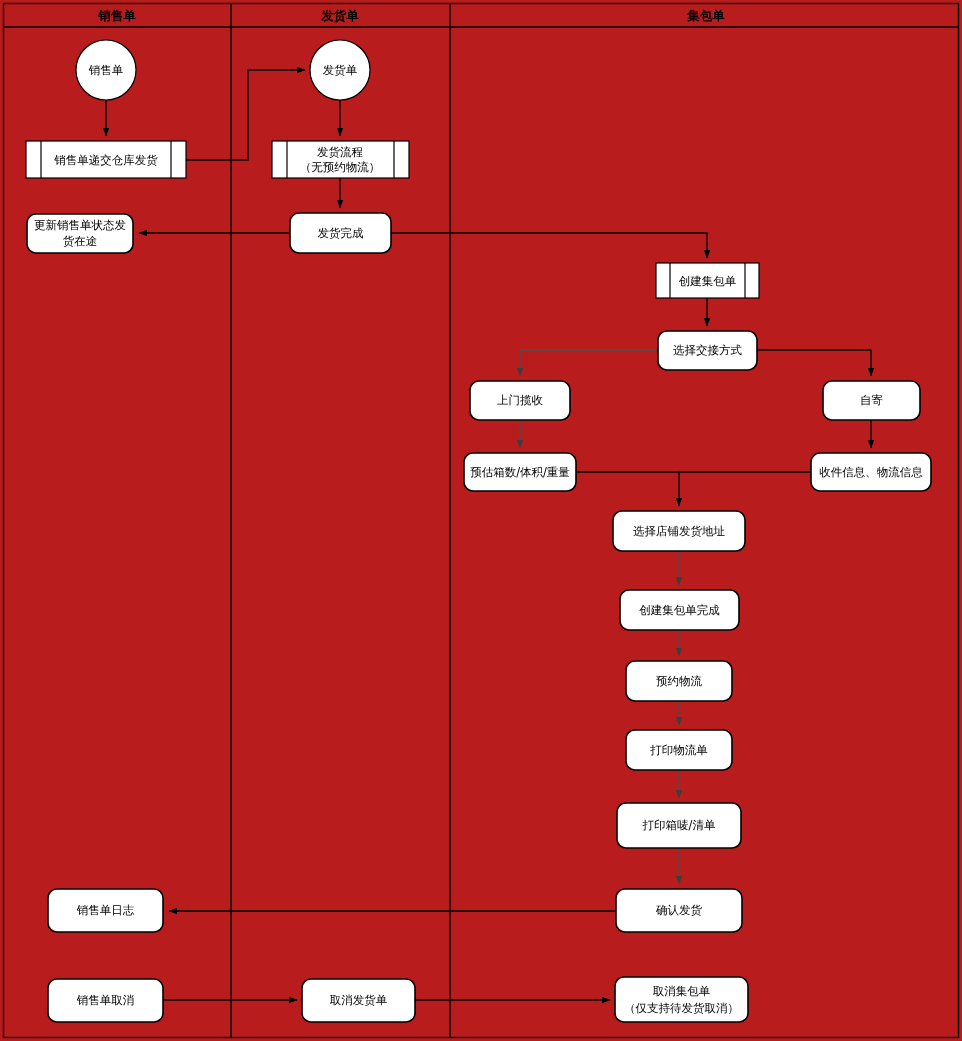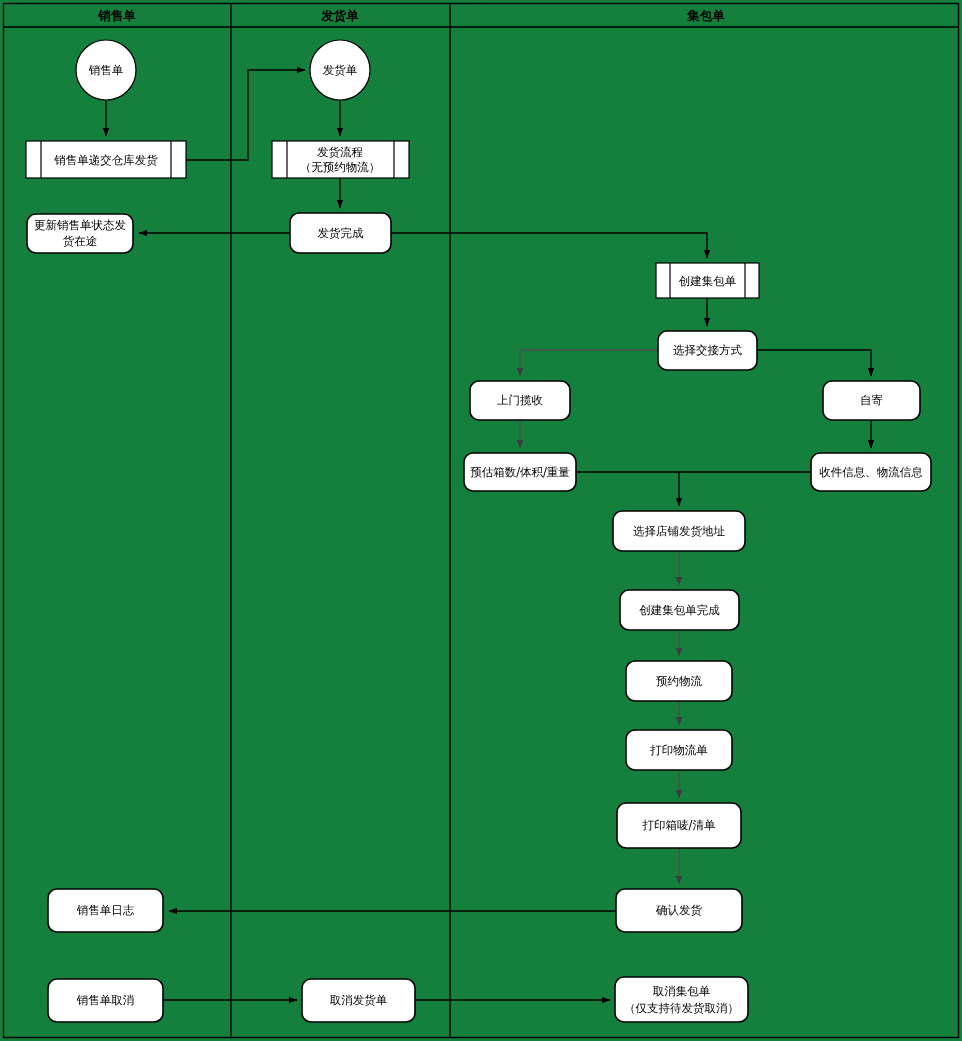--- a/index.html
+++ b/index.html
@@ -7,21 +7,21 @@
     padding: 0;
     background: #ffffff;
   }
   body {
     font-family: "DejaVu Sans", "Liberation Sans", sans-serif;
   }
   #canvas {
     position: relative;
     width: 962px;
     height: 1041px;
-    background: #15803d;
+    background: #b91c1c;
     overflow: hidden;
   }
   svg.layer {
     position: absolute;
     left: 0;
     top: 0;
     width: 962px;
     height: 1041px;
   }
   

